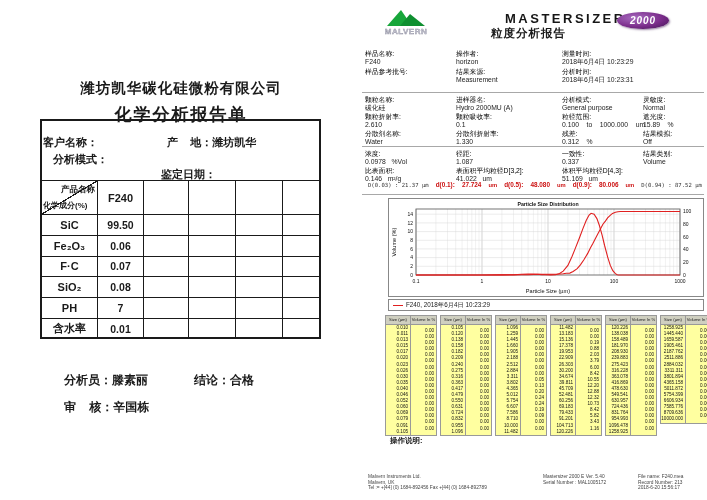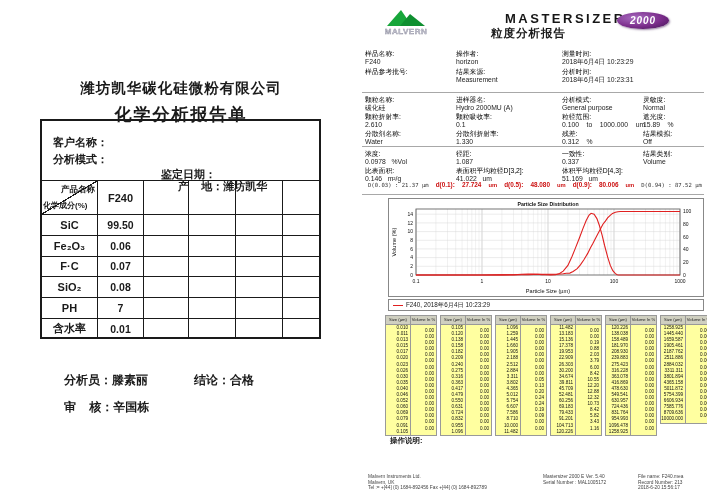--- a/index.html
+++ b/index.html
@@ -61,22 +61,22 @@
 </style>
 </head>
 <body>
 
 <div id="page">
 
   <div id="company-title" class="abs ltitle">潍坊凯华碳化硅微粉有限公司</div>
   <div id="report-title" class="abs ltitle">化学分析报告单</div>
 
   <div id="chem-box" class="abs">
-    <div class="hdr-lbl" style="left:11px;top:14px;">客户名称：</div>
-    <div class="hdr-lbl" style="left:136px;top:14px;margin-top:44px;"><span>产    地：</span><span>潍坊凯华</span></div>
+    <div class="hdr-lbl" style="left:1px;top:14px;">客户名称：</div>
+    <div class="hdr-lbl" style="left:125px;top:14px;"><span>产    地：</span><span>潍坊凯华</span></div>
     <div class="hdr-lbl" style="left:11px;top:31px;">分析模式：</div>
     <div class="hdr-lbl" style="left:119px;top:46px;">鉴定日期：</div>
     <div id="chem-grid">
         <div class="ccell dcell">
           <div class="dt">产品名称</div>
           <div class="db">化学成分(%)</div>
         </div>
         <div class="ccell bl">F240</div>
         <div class="ccell bl"></div>
         <div class="ccell bl"></div>

